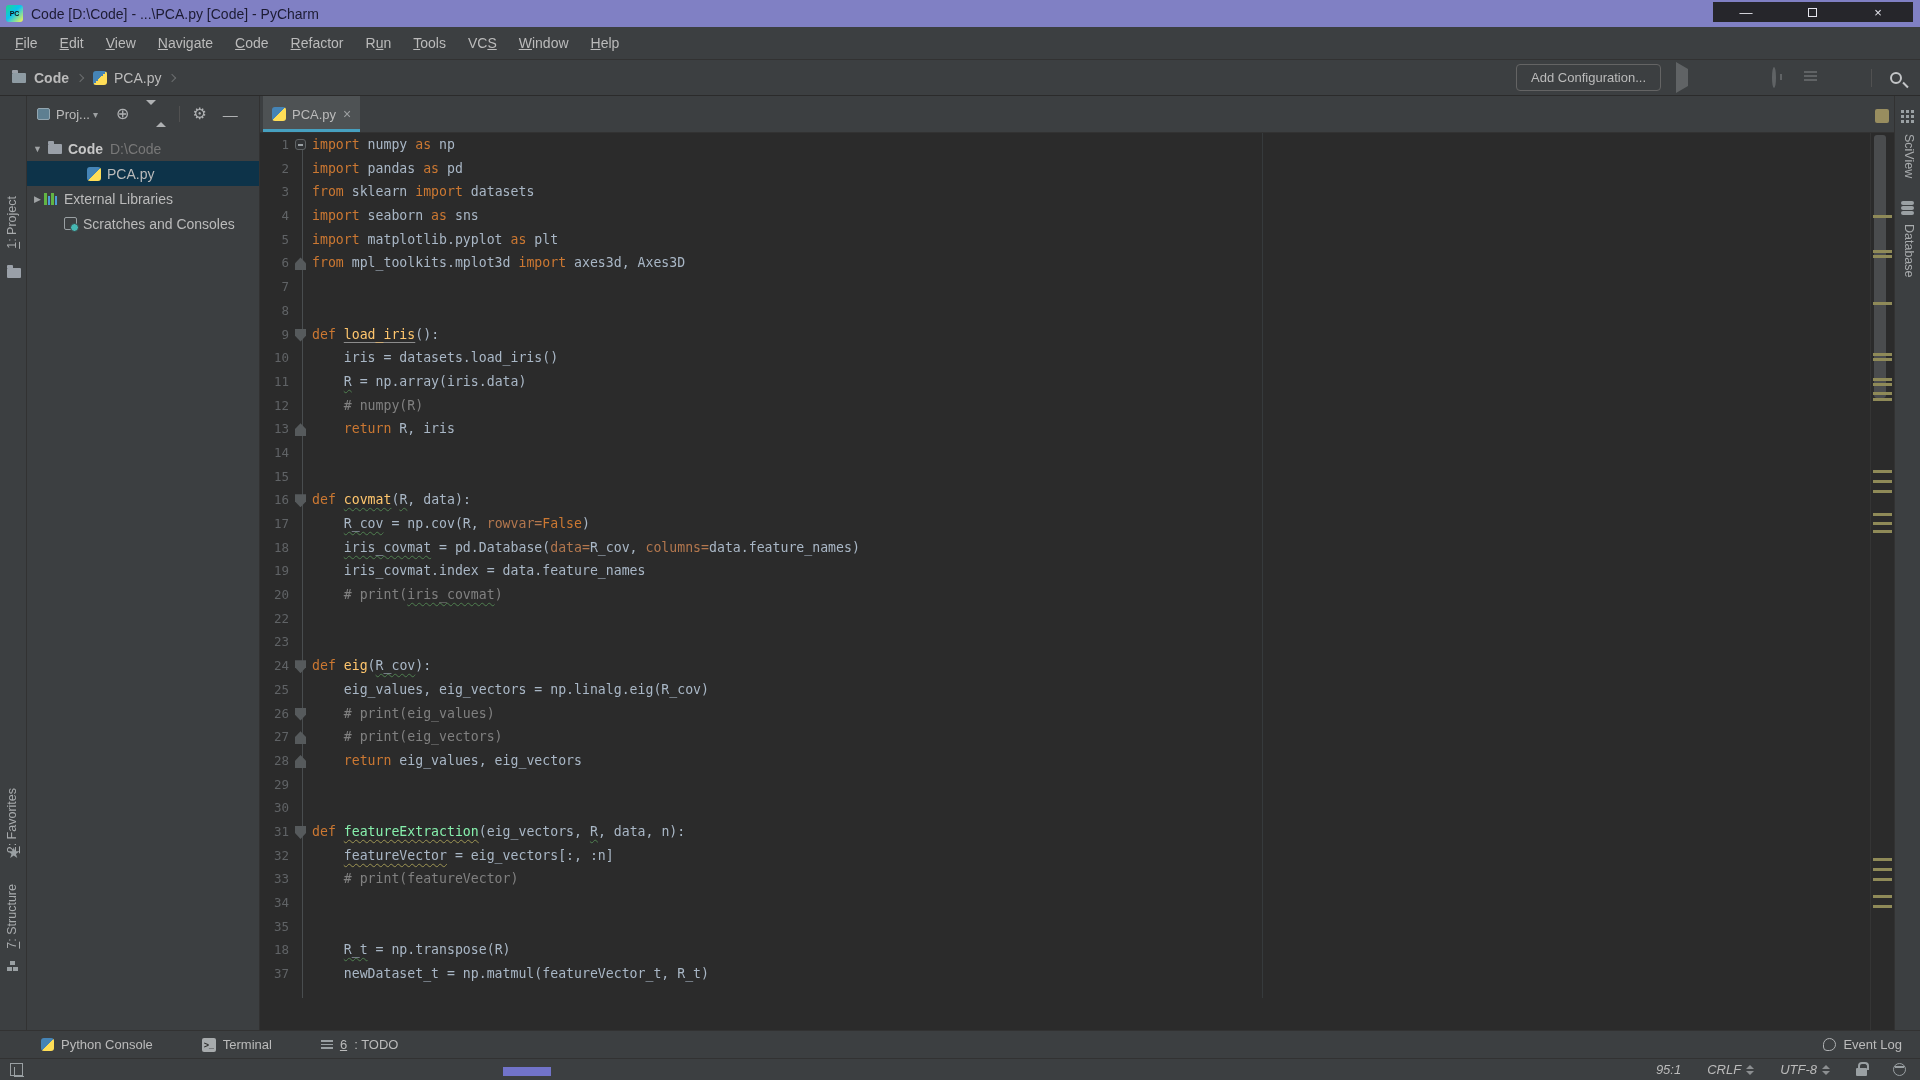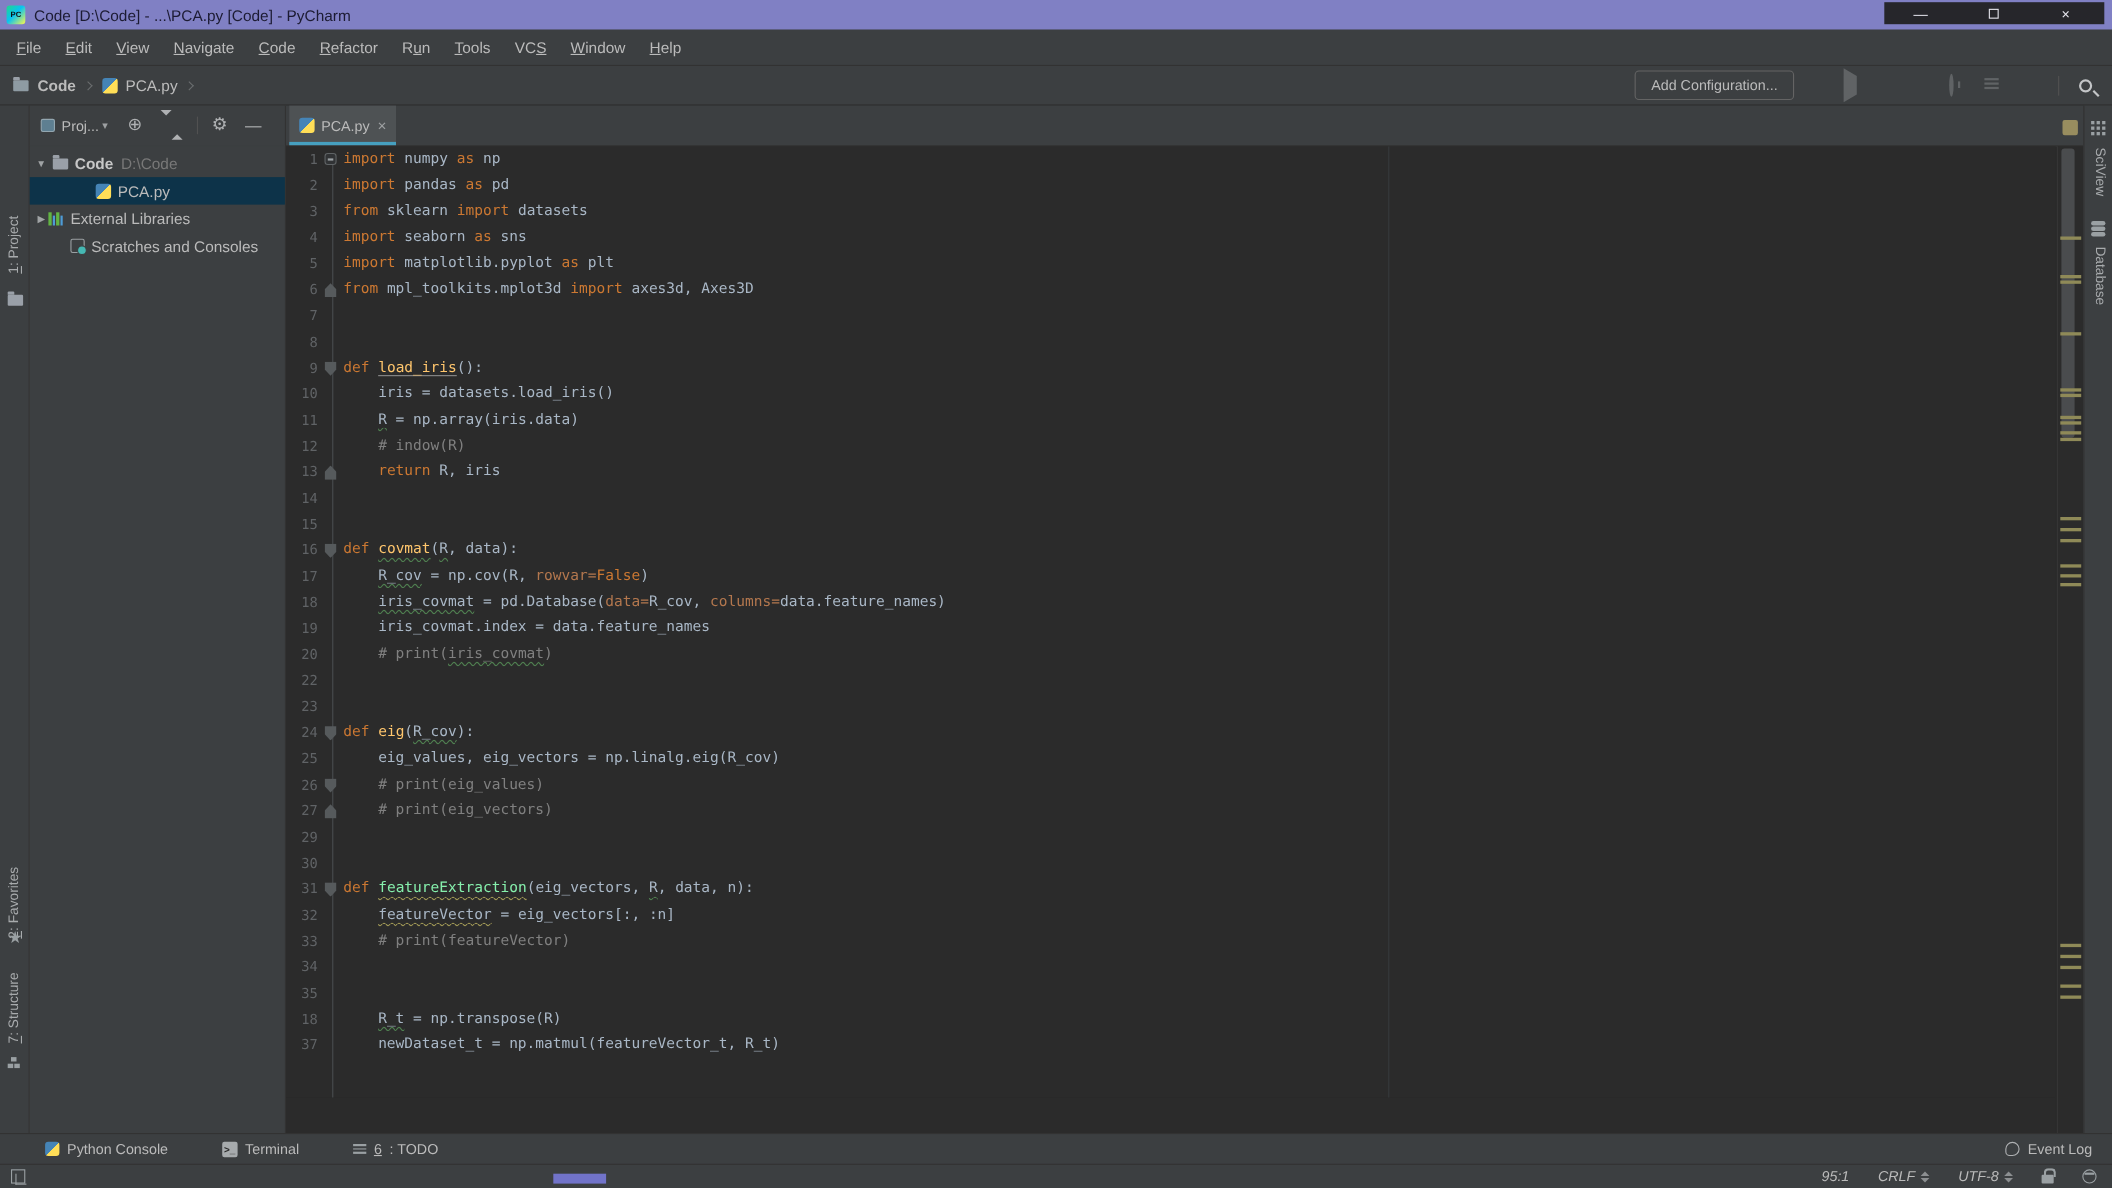--- a/index.html
+++ b/index.html
@@ -32,21 +32,21 @@
   .navbar { position:absolute; left:0; top:60px; width:1920px; height:36px;
             background:#3C3F41; border-bottom:1px solid #2B2B2B;
             display:flex; align-items:center; }
   .crumbs { display:flex; align-items:center; padding-left:12px; }
   .crumb { display:flex; align-items:center; font-size:14px; color:#BBBBBB; }
   .crumb.bold { font-weight:bold; }
   .chev { width:6px; height:6px; border-right:1.5px solid #6A6D6F; border-top:1.5px solid #6A6D6F;
           transform:rotate(45deg); margin:0 10px 0 8px; }
   .nav-right { margin-left:auto; display:flex; align-items:center; padding-right:10px; }
   .add-config { border:1px solid #646464; border-radius:4px; color:#BBBBBB; font-size:13px;
-                padding:5px 14px; background:transparent; margin-right:38px; }
+                padding:5px 14px; background:transparent; margin-right:8px; }
   .ric { width:18px; height:18px; margin:0 7px; position:relative; opacity:.55; }
   .ric-play { width:0; height:0; border-left:12px solid #7E8284; border-top:7px solid transparent;
               border-bottom:7px solid transparent; margin-top:2px; }
   .ric-bug { width:13px; height:15px; background:#7E8284; border-radius:7px; margin:2px auto; }
   .ric-shield { width:13px; height:15px; background:#7E8284; margin:2px auto;
                 clip-path:polygon(50% 0,100% 20%,100% 60%,50% 100%,0 60%,0 20%); }
   .ric-clock { width:14px; height:14px; border:2px solid #7E8284; border-radius:50%; margin:2px auto; }
   .ric-clock::after { content:""; position:absolute; left:8px; top:5px; width:2px; height:6px; background:#7E8284; }
   .ric-list { margin-top:3px; }
   .ric-list i { display:block; width:13px; height:2px; background:#7E8284; margin:2px 0; }
@@ -360,21 +360,21 @@
               <span class="txt"><span class="tk-t">    iris = datasets.load_iris()</span></span>
             </div>
             <div class="line">
               <span class="ln">11</span>
               <span class="fold"></span>
               <span class="txt"><span class="tk-t">    </span><span class="tk-tg">R</span><span class="tk-t"> = np.array(iris.data)</span></span>
             </div>
             <div class="line">
               <span class="ln">12</span>
               <span class="fold"></span>
-              <span class="txt"><span class="tk-c">    # indow(R)</span></span>
+              <span class="txt"><span class="tk-c">    # numpy(R)</span></span>
             </div>
             <div class="line">
               <span class="ln">13</span>
               <span class="fold">
                 <i class="fm fm-end"></i>
               </span>
               <span class="txt"><span class="tk-t">    </span><span class="tk-k">return</span><span class="tk-t"> R, iris</span></span>
             </div>
             <div class="line">
               <span class="ln">14</span>
@@ -441,20 +441,27 @@
                 <i class="fm fm-start"></i>
               </span>
               <span class="txt"><span class="tk-c">    # print(eig_values)</span></span>
             </div>
             <div class="line">
               <span class="ln">27</span>
               <span class="fold">
                 <i class="fm fm-end"></i>
               </span>
               <span class="txt"><span class="tk-c">    # print(eig_vectors)</span></span>
+            </div>
+            <div class="line">
+              <span class="ln">28</span>
+              <span class="fold">
+                <i class="fm fm-end"></i>
+              </span>
+              <span class="txt"><span class="tk-t">    </span><span class="tk-k">return</span><span class="tk-t"> eig_values, eig_vectors</span></span>
             </div>
             <div class="line">
               <span class="ln">29</span>
               <span class="fold"></span>
               <span class="txt"></span>
             </div>
             <div class="line">
               <span class="ln">30</span>
               <span class="fold"></span>
               <span class="txt"></span>

